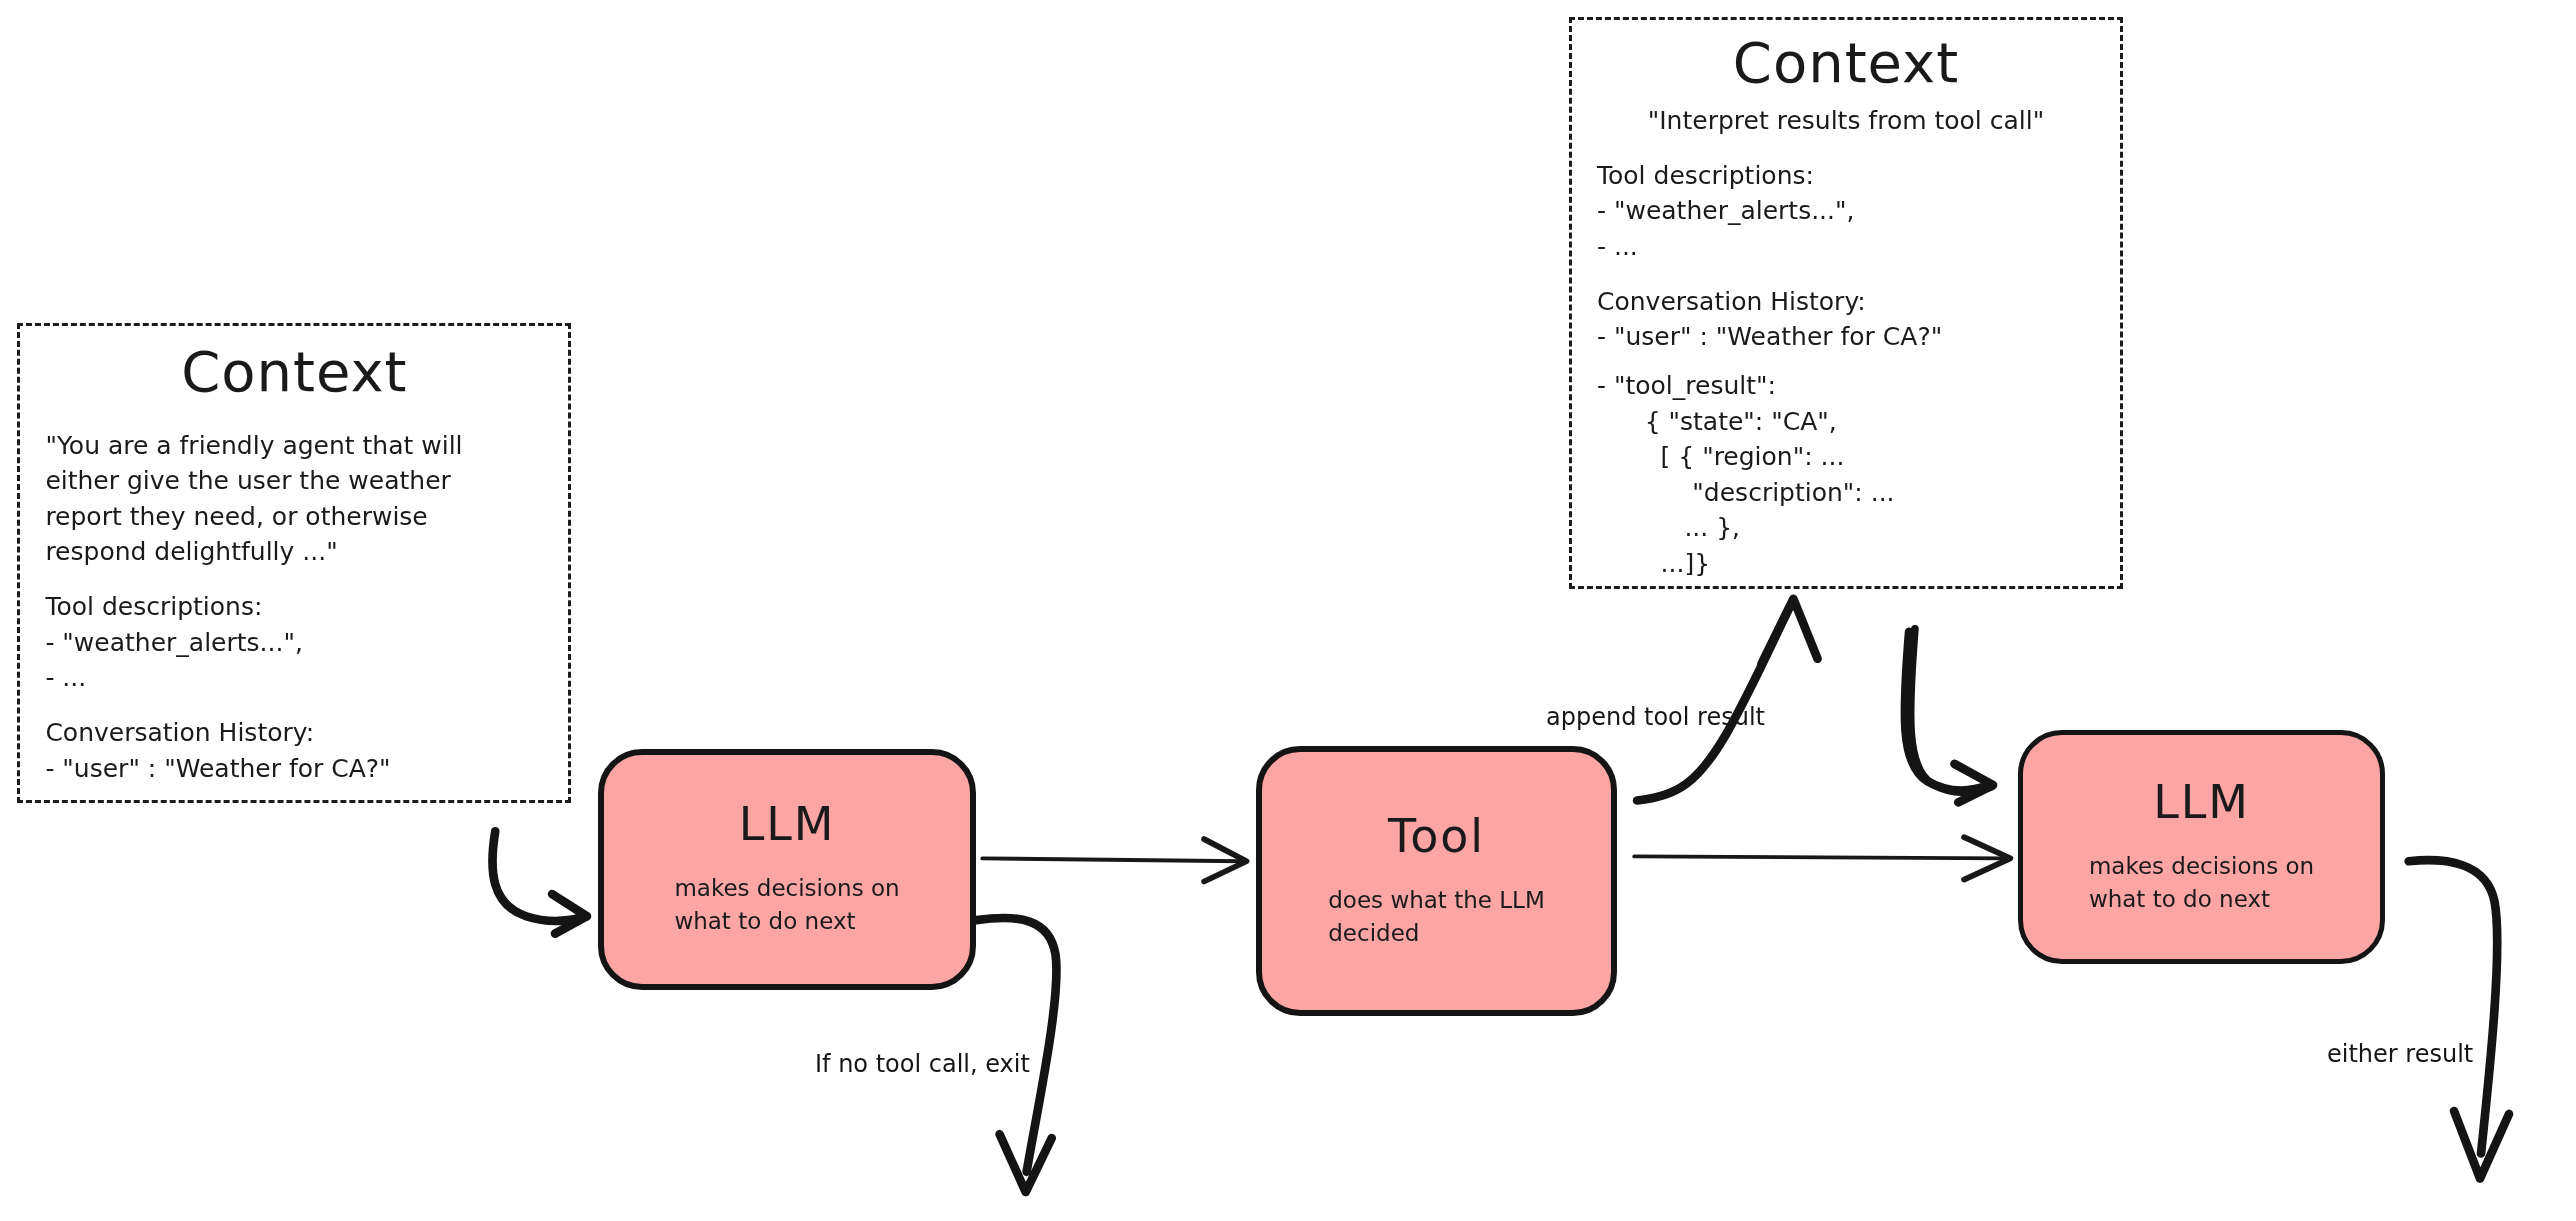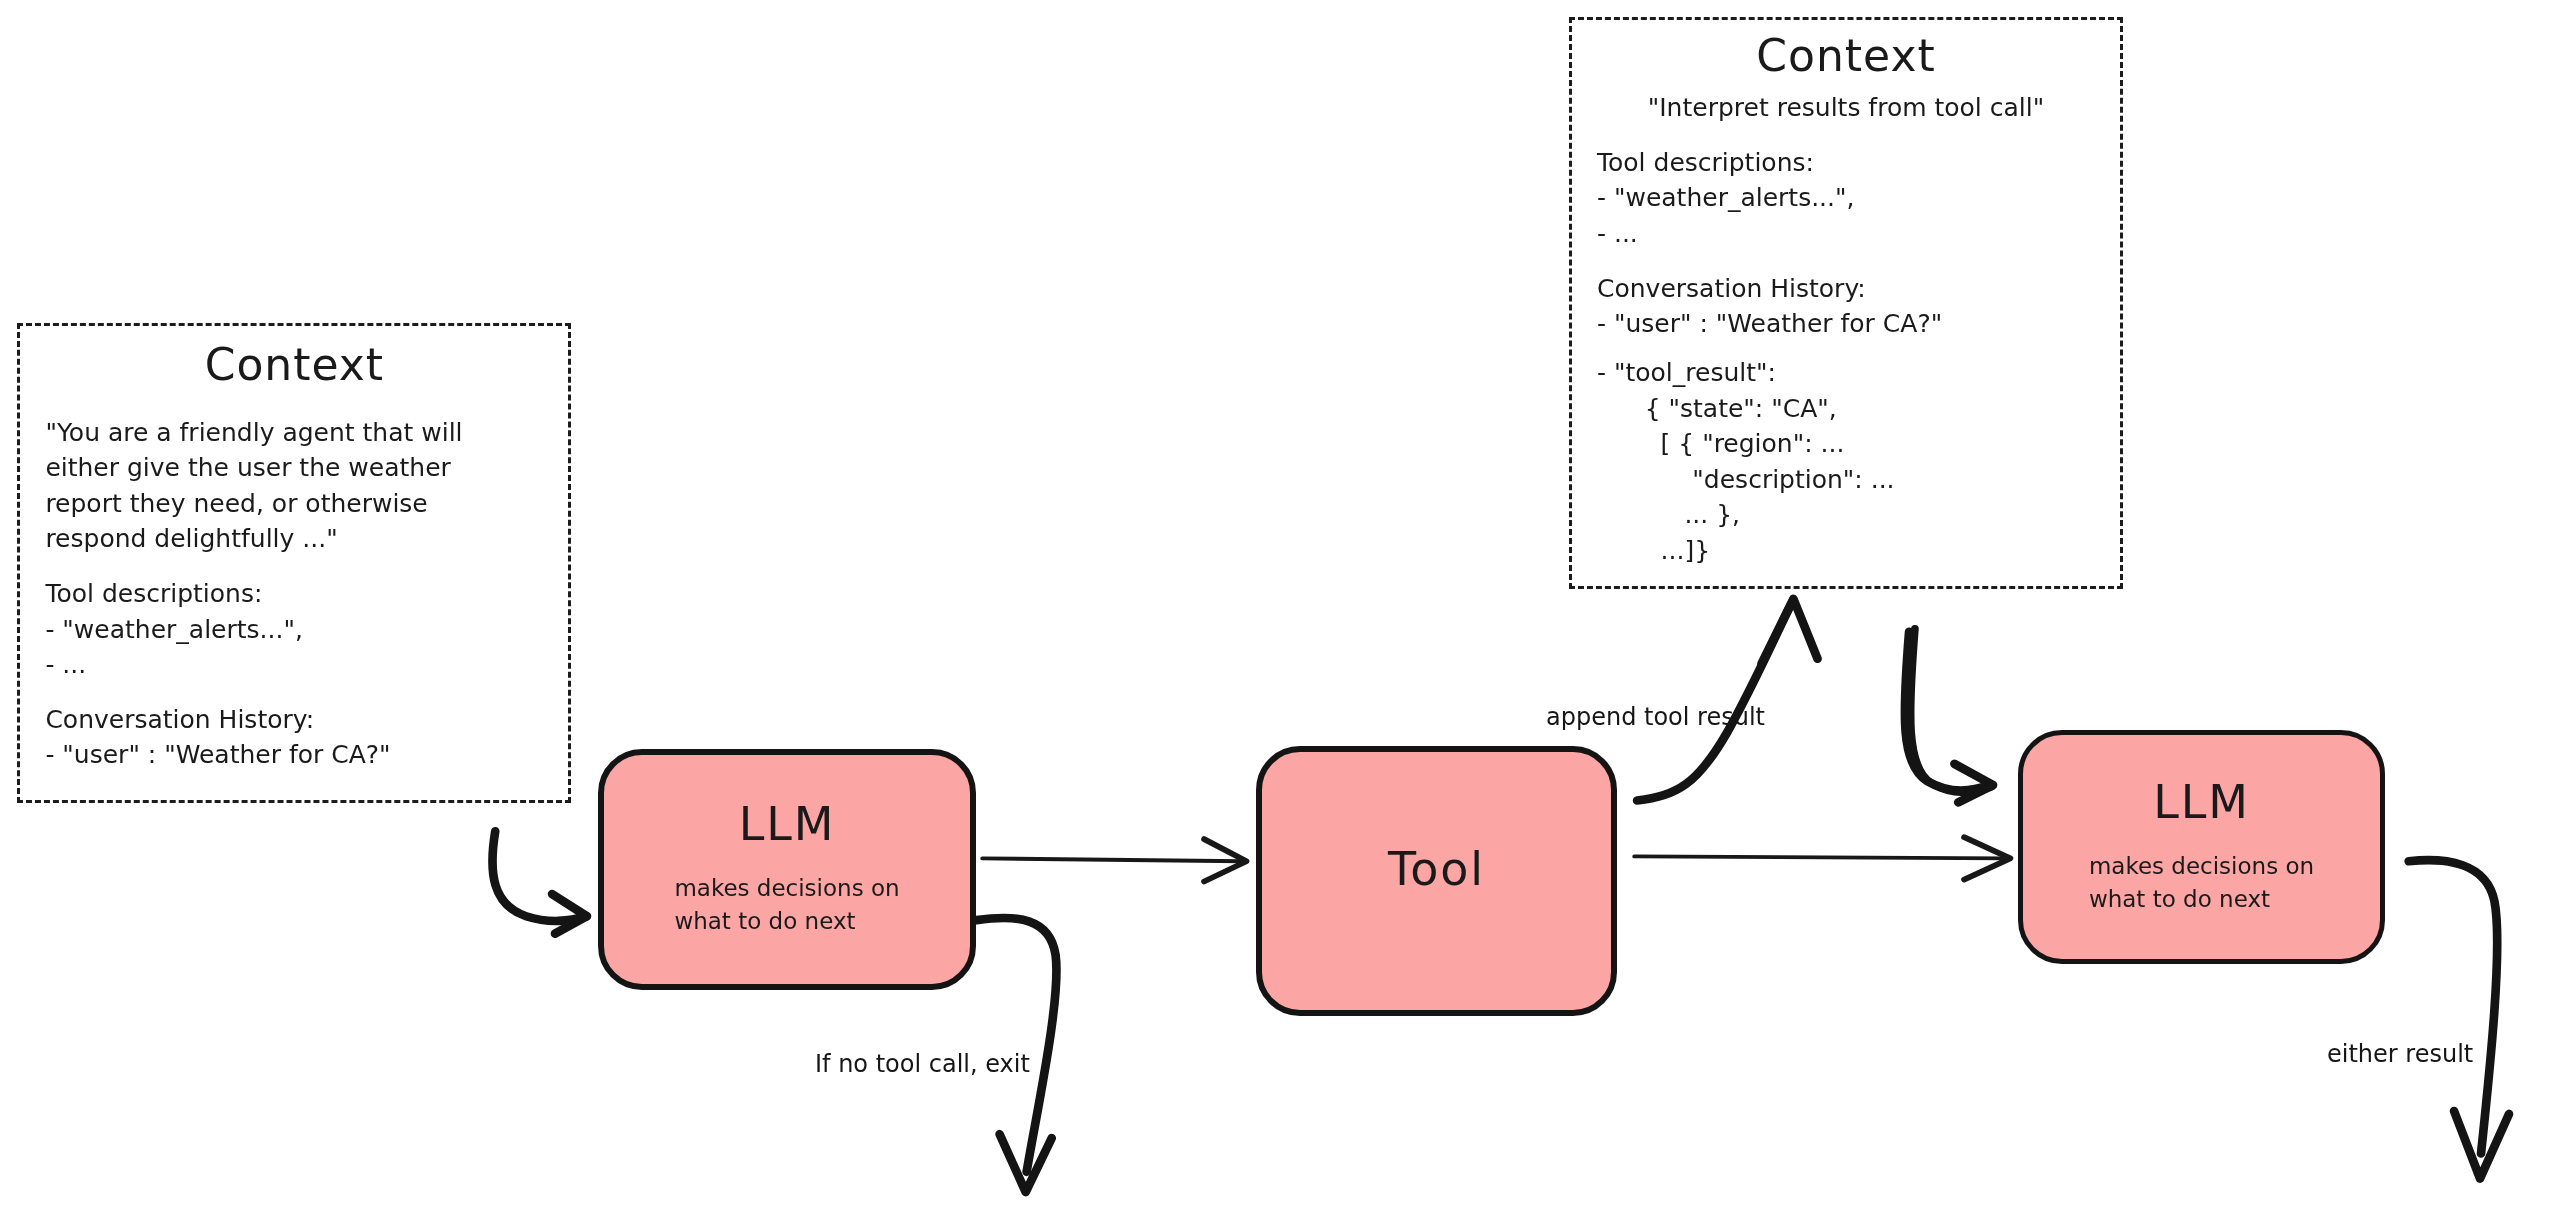--- a/index.html
+++ b/index.html
@@ -13,21 +13,21 @@
 
   
   .ctx{
     position:absolute;
     box-sizing:border-box;
     border:3.9px dashed #1c1c1c;
     background:transparent;
   }
   .ctx-title{
     text-align:center;
-    font-size:44px;
+    font-size:56px;
     letter-spacing:1px;
     font-weight:400;
     margin:0;
     line-height:1.1;
   }
   .ctx-body{
     font-size:25px;
     line-height:1.42;
     white-space:pre-wrap;
     margin:0;
@@ -114,20 +114,22 @@
   </div>
 
   <div class="node" style="left:598px;top:749px;width:378px;height:241px;">
     <div class="node-title">LLM</div>
     <div class="node-sub">makes decisions on
 what to do next</div>
   </div>
 
   <div class="node" style="left:1256px;top:746px;width:361px;height:270px;">
     <div class="node-title">Tool</div>
+    <div class="node-sub">does what the LLM
+decided</div>
   </div>
 
   <div class="node thin" style="left:2018px;top:730px;width:367px;height:234px;">
     <div class="node-title">LLM</div>
     <div class="node-sub">makes decisions on
 what to do next</div>
   </div>
 
   <svg class="layer" viewBox="0 0 2670 1266">
     <defs>

